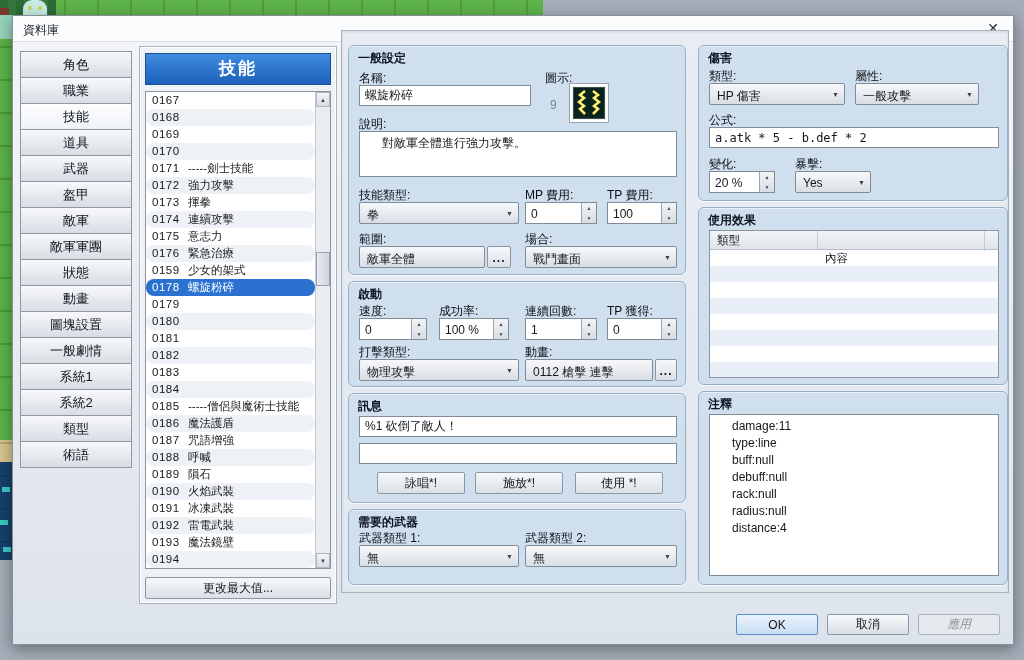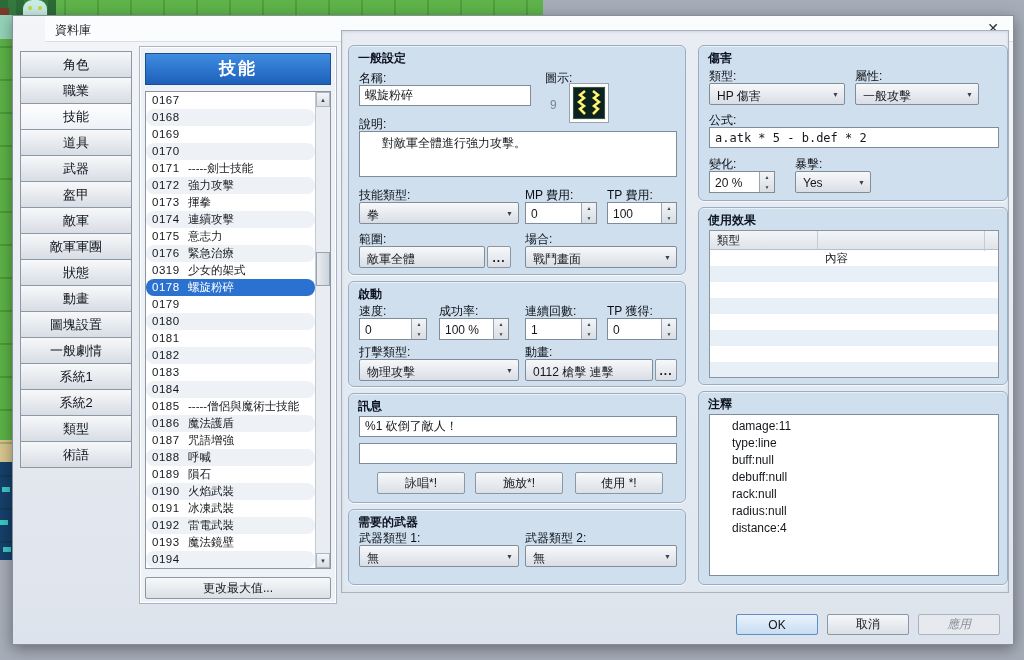--- a/index.html
+++ b/index.html
@@ -21,21 +21,21 @@
   .map-left .grid { position:absolute; inset:0;
     background:repeating-linear-gradient(180deg,transparent 0 31px,rgba(0,40,0,.18) 31px 33px); }
   .map-left .teal1 { position:absolute; left:0; top:0; width:12px; height:24px; background:#9fd8cf; opacity:.85; }
   .map-left .spark { position:absolute; background:#3ac9c2; width:8px; height:5px; }
 
   
   .dlg { position:absolute; left:12px; top:15px; width:1002px; height:630px;
     background:linear-gradient(#f3f5f8,#dde3ec); border:1px solid #868e99;
     box-shadow:0 4px 14px rgba(0,0,0,.38); }
   .titlebar { position:absolute; left:0; top:0; right:0; height:26px; background:#fbfcfd;
-    border-bottom:1px solid #dadee3;margin-left:32px; }
+    border-bottom:1px solid #dadee3; }
   .titlebar .ttl { position:absolute; left:10px; top:6px; font-size:12px; color:#1c2026; }
   .titlebar .close { position:absolute; right:14px; top:4px; font-size:14px; color:#30343a; cursor:pointer; }
 
   
   .tabs { position:absolute; left:7px; top:35px; width:112px; }
   .tab { width:112px; height:27px; line-height:25px; text-align:center; font-size:13px; color:#10141c;
     background:linear-gradient(#f7f8fa,#d8dde4); border:1px solid #8d98a4; margin-top:-1px; }
   .tab:first-child { margin-top:0; }
   .tab.active { background:linear-gradient(#fdfdfe,#eef2f7); }
 
@@ -159,21 +159,21 @@
           <div class="srow"><span class="num">0167</span><span class="nm"></span></div>
           <div class="srow alt"><span class="num">0168</span><span class="nm"></span></div>
           <div class="srow"><span class="num">0169</span><span class="nm"></span></div>
           <div class="srow alt"><span class="num">0170</span><span class="nm"></span></div>
           <div class="srow"><span class="num">0171</span><span class="nm">-----劍士技能</span></div>
           <div class="srow alt"><span class="num">0172</span><span class="nm">強力攻擊</span></div>
           <div class="srow"><span class="num">0173</span><span class="nm">揮拳</span></div>
           <div class="srow alt"><span class="num">0174</span><span class="nm">連續攻擊</span></div>
           <div class="srow"><span class="num">0175</span><span class="nm">意志力</span></div>
           <div class="srow alt"><span class="num">0176</span><span class="nm">緊急治療</span></div>
-          <div class="srow"><span class="num">0319</span><span class="nm">少女的架式</span></div>
+          <div class="srow"><span class="num">0159</span><span class="nm">少女的架式</span></div>
           <div class="srow alt sel"><span class="num">0178</span><span class="nm">螺旋粉碎</span></div>
           <div class="srow"><span class="num">0179</span><span class="nm"></span></div>
           <div class="srow alt"><span class="num">0180</span><span class="nm"></span></div>
           <div class="srow"><span class="num">0181</span><span class="nm"></span></div>
           <div class="srow alt"><span class="num">0182</span><span class="nm"></span></div>
           <div class="srow"><span class="num">0183</span><span class="nm"></span></div>
           <div class="srow alt"><span class="num">0184</span><span class="nm"></span></div>
           <div class="srow"><span class="num">0185</span><span class="nm">-----僧侶與魔術士技能</span></div>
           <div class="srow alt"><span class="num">0186</span><span class="nm">魔法護盾</span></div>
           <div class="srow"><span class="num">0187</span><span class="nm">咒語增強</span></div>

